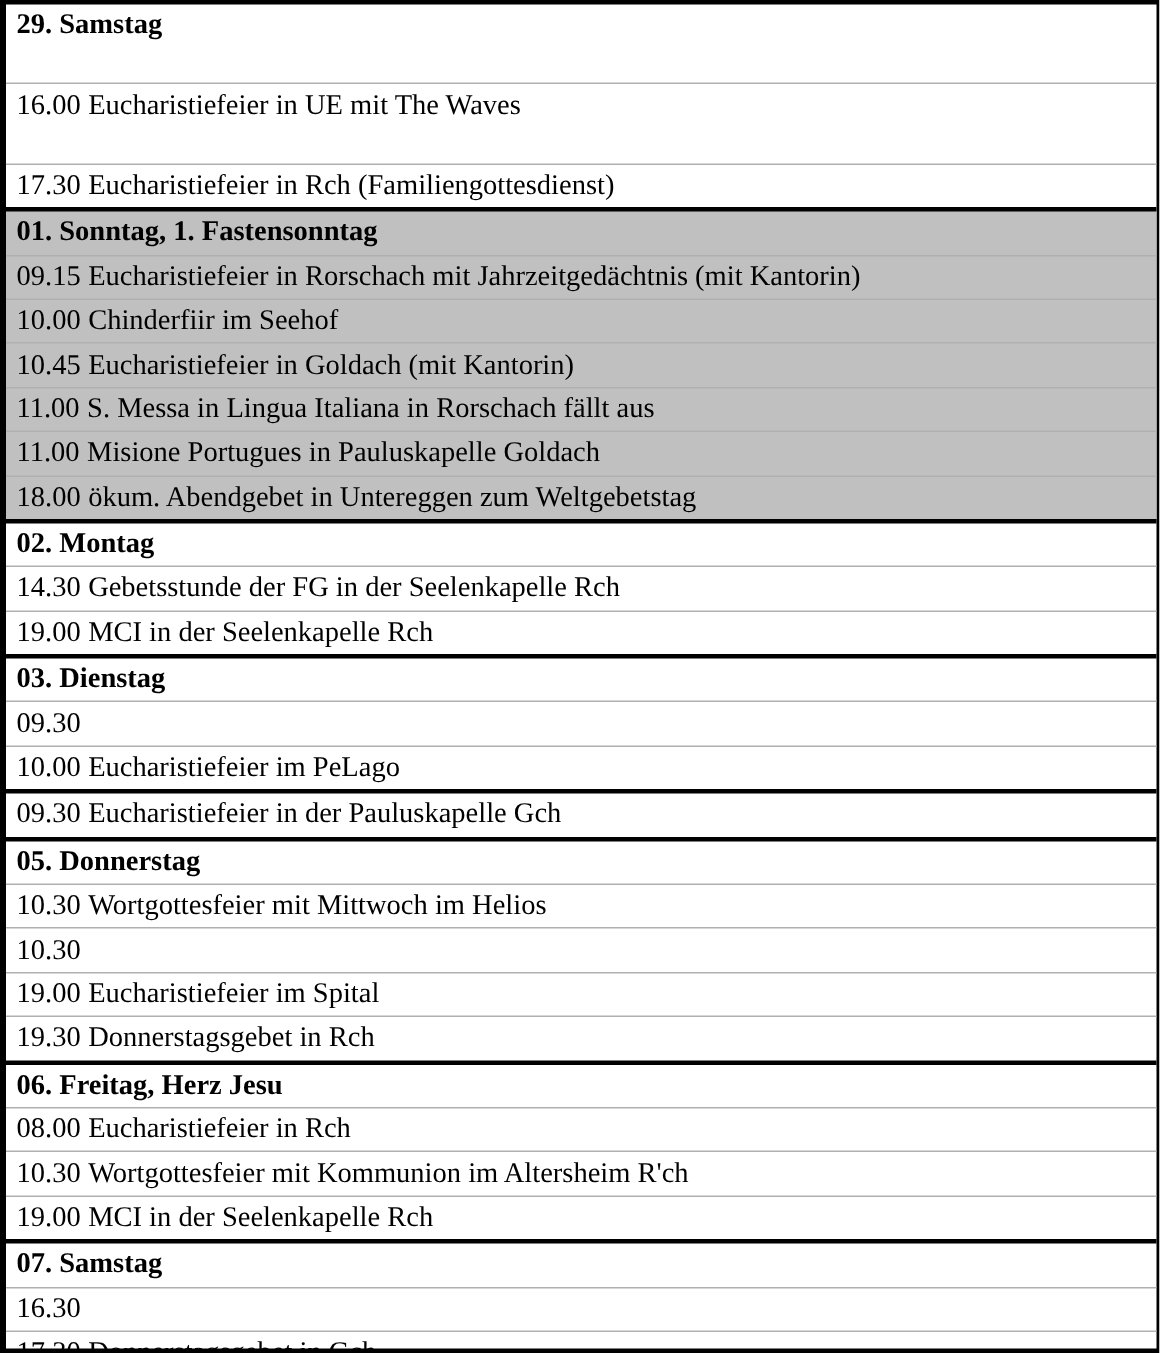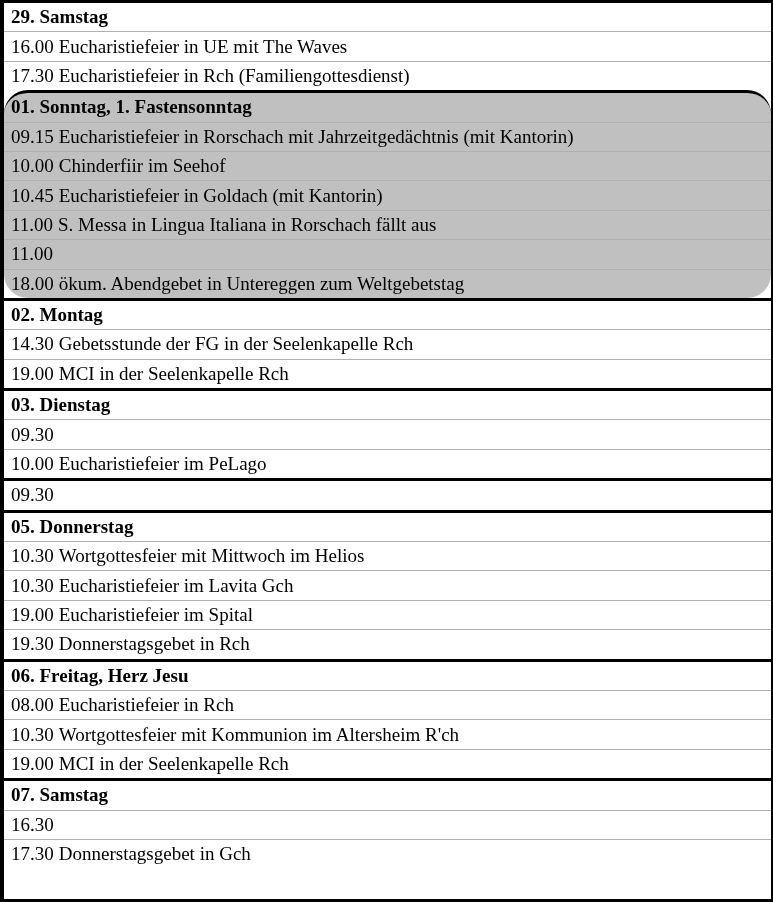--- a/index.html
+++ b/index.html
@@ -24,24 +24,24 @@
     display: flex;
     flex-direction: column;
   }
   .section {
     border-top: 3px solid #000000;
     display: flex;
     flex-direction: column;
   }
   .section:first-child {
     border-top: none;
+    gap: 24px;
   }
   .section.highlighted {
     background: #c0c0c0;
-    border-radius: 24px;
   }
   .row {
     height: 28.4px;
     display: flex;
     align-items: center;
     padding-left: 7px;
     font-size: 19px;
     color: #000000;
     border-top: 1px solid #b0b0b0;
     white-space: nowrap;
@@ -85,20 +85,21 @@
       <div class="row event-row">
         <span class="time">10.45</span>
         <span class="desc">Eucharistiefeier in Goldach (mit Kantorin)</span>
       </div>
       <div class="row event-row">
         <span class="time">11.00</span>
         <span class="desc">S. Messa in Lingua Italiana in Rorschach fällt aus</span>
       </div>
       <div class="row event-row">
         <span class="time">11.00</span>
+        <span class="desc">Misione Portugues in Pauluskapelle Goldach</span>
       </div>
       <div class="row event-row">
         <span class="time">18.00</span>
         <span class="desc">ökum. Abendgebet in Untereggen zum Weltgebetstag</span>
       </div>
     </div>
     <div class="section">
       <div class="row header-row">02. Montag</div>
       <div class="row event-row">
         <span class="time">14.30</span>
@@ -115,31 +116,31 @@
         <span class="time">09.30</span>
       </div>
       <div class="row event-row">
         <span class="time">10.00</span>
         <span class="desc">Eucharistiefeier im PeLago</span>
       </div>
     </div>
     <div class="section">
       <div class="row event-row">
         <span class="time">09.30</span>
+        <span class="desc">Eucharistiefeier in der Pauluskapelle Gch</span>
       </div>
     </div>
     <div class="section">
       <div class="row header-row">05. Donnerstag</div>
       <div class="row event-row">
         <span class="time">10.30</span>
         <span class="desc">Wortgottesfeier mit Mittwoch im Helios</span>
       </div>
       <div class="row event-row">
         <span class="time">10.30</span>
-        <span class="desc">Eucharistiefeier im Lavita Gch</span>
       </div>
       <div class="row event-row">
         <span class="time">19.00</span>
         <span class="desc">Eucharistiefeier im Spital</span>
       </div>
       <div class="row event-row">
         <span class="time">19.30</span>
         <span class="desc">Donnerstagsgebet in Rch</span>
       </div>
     </div>

